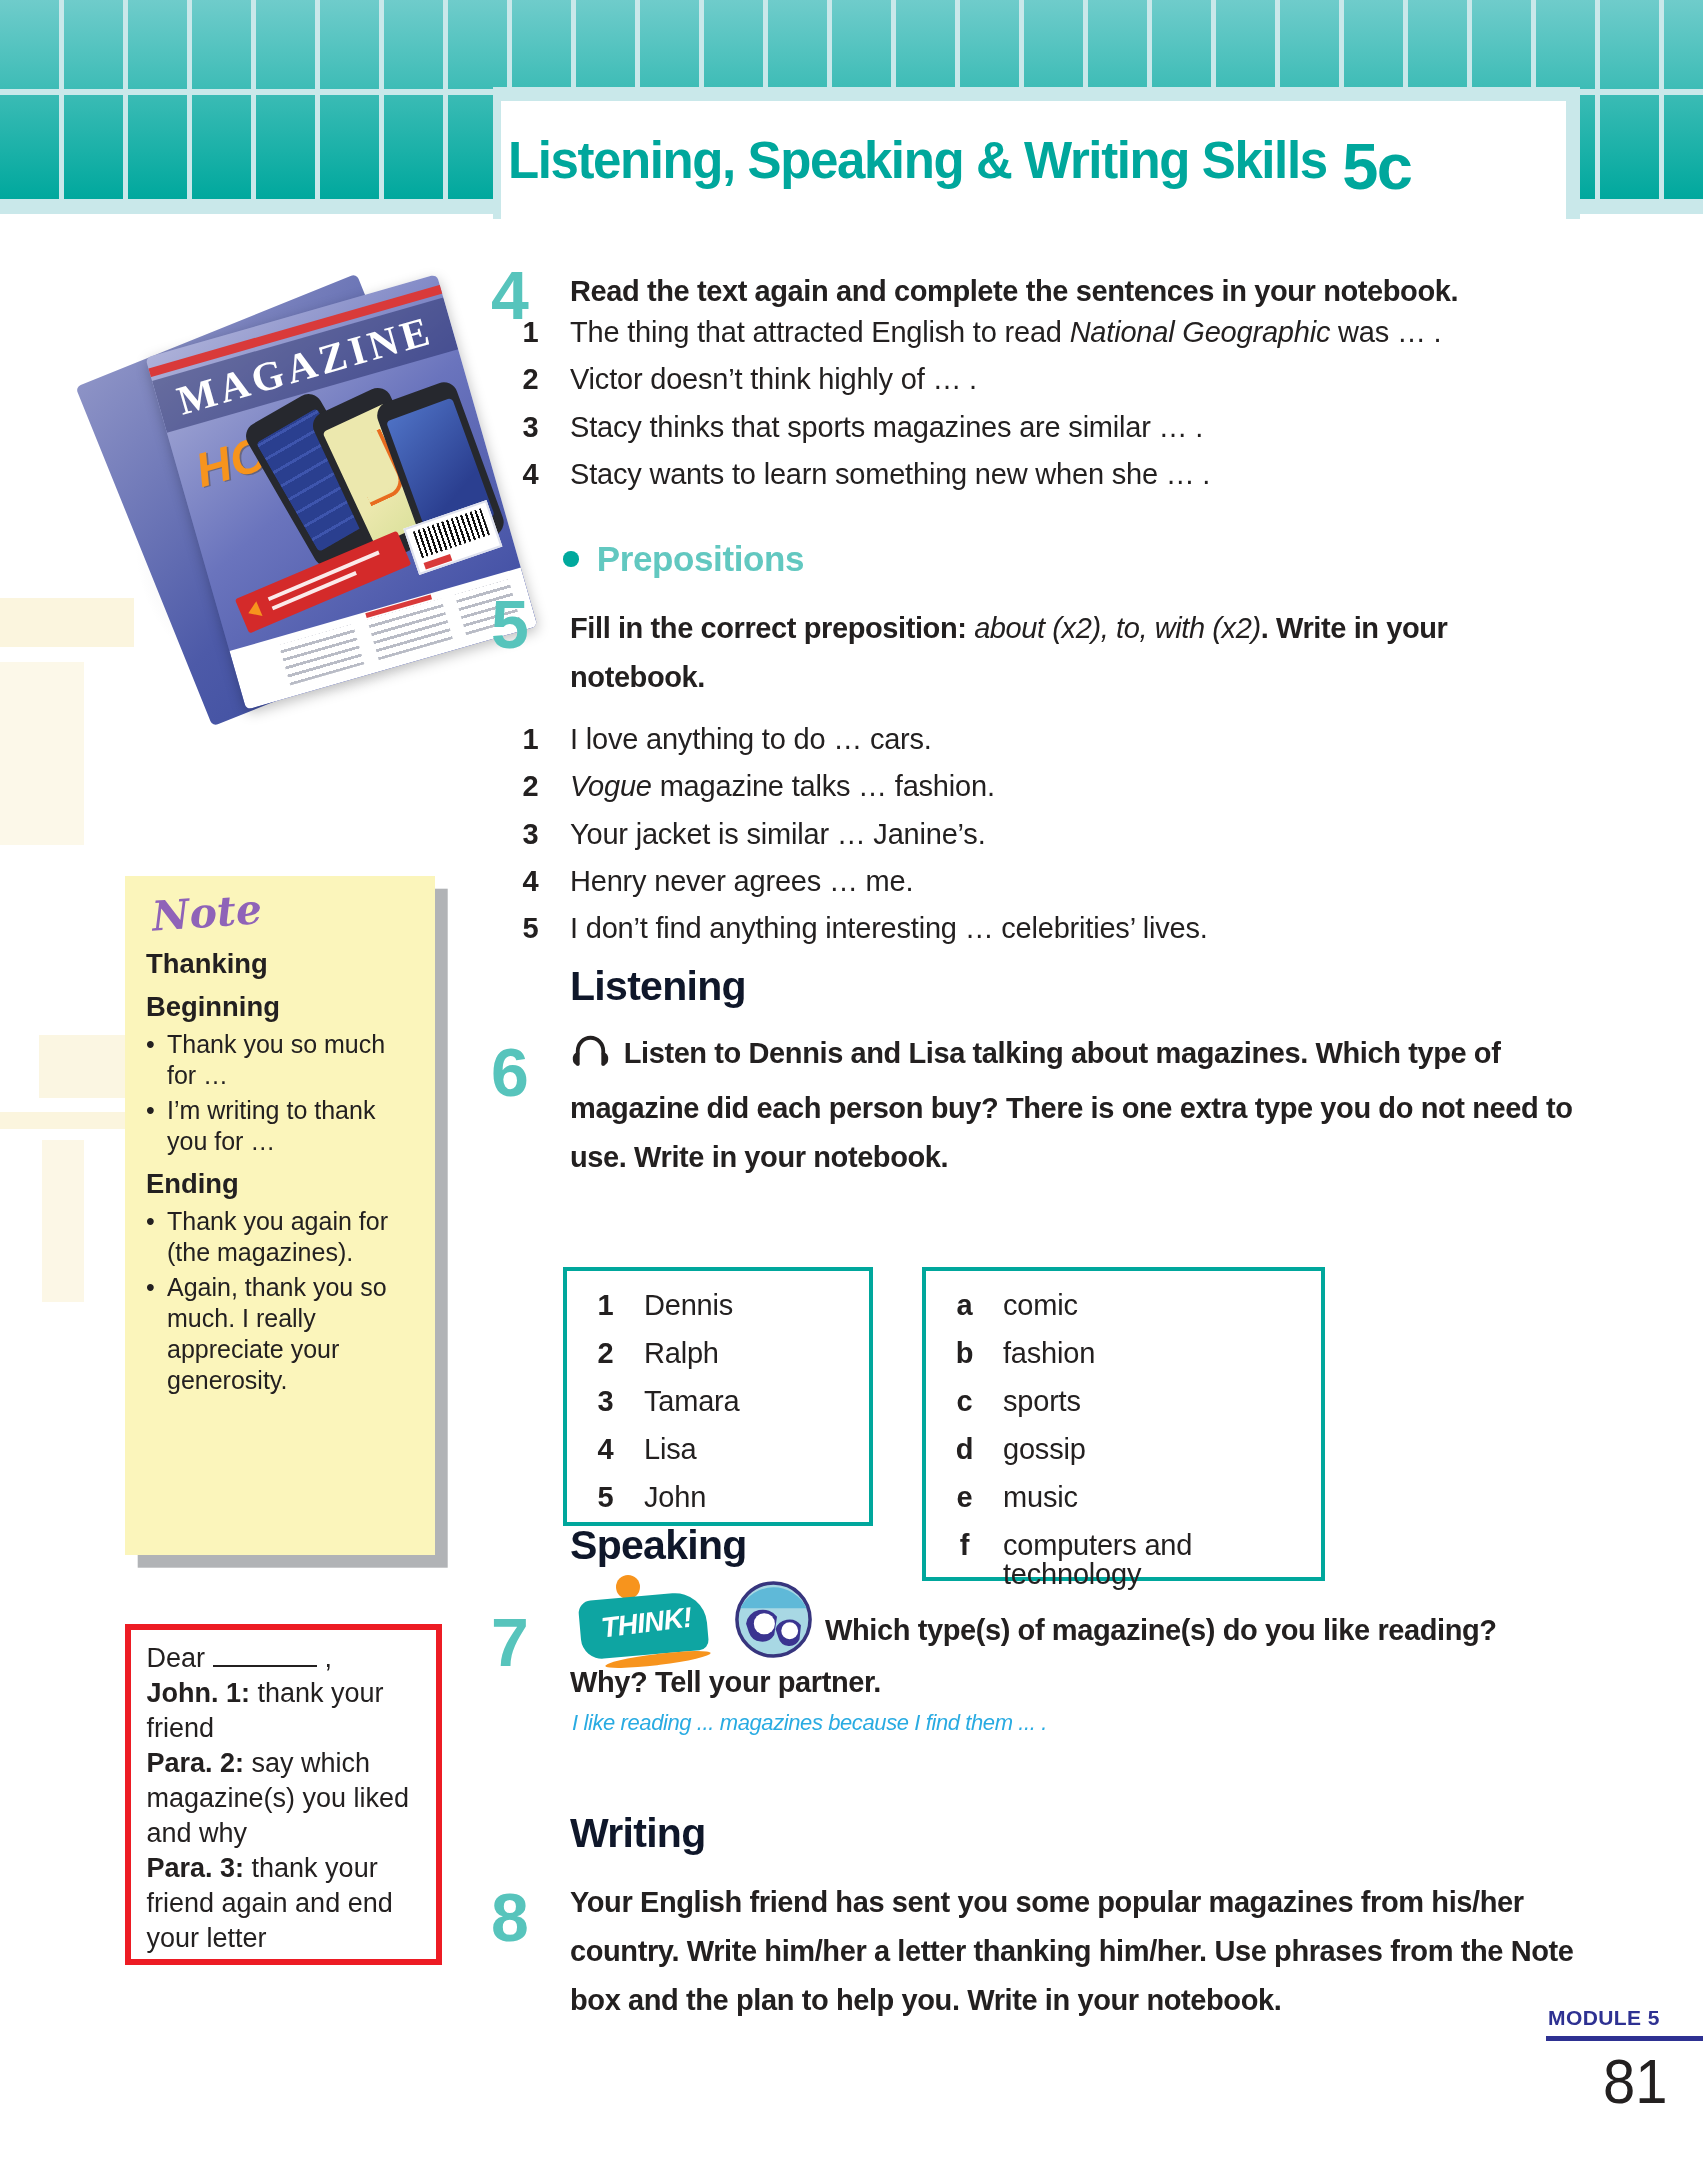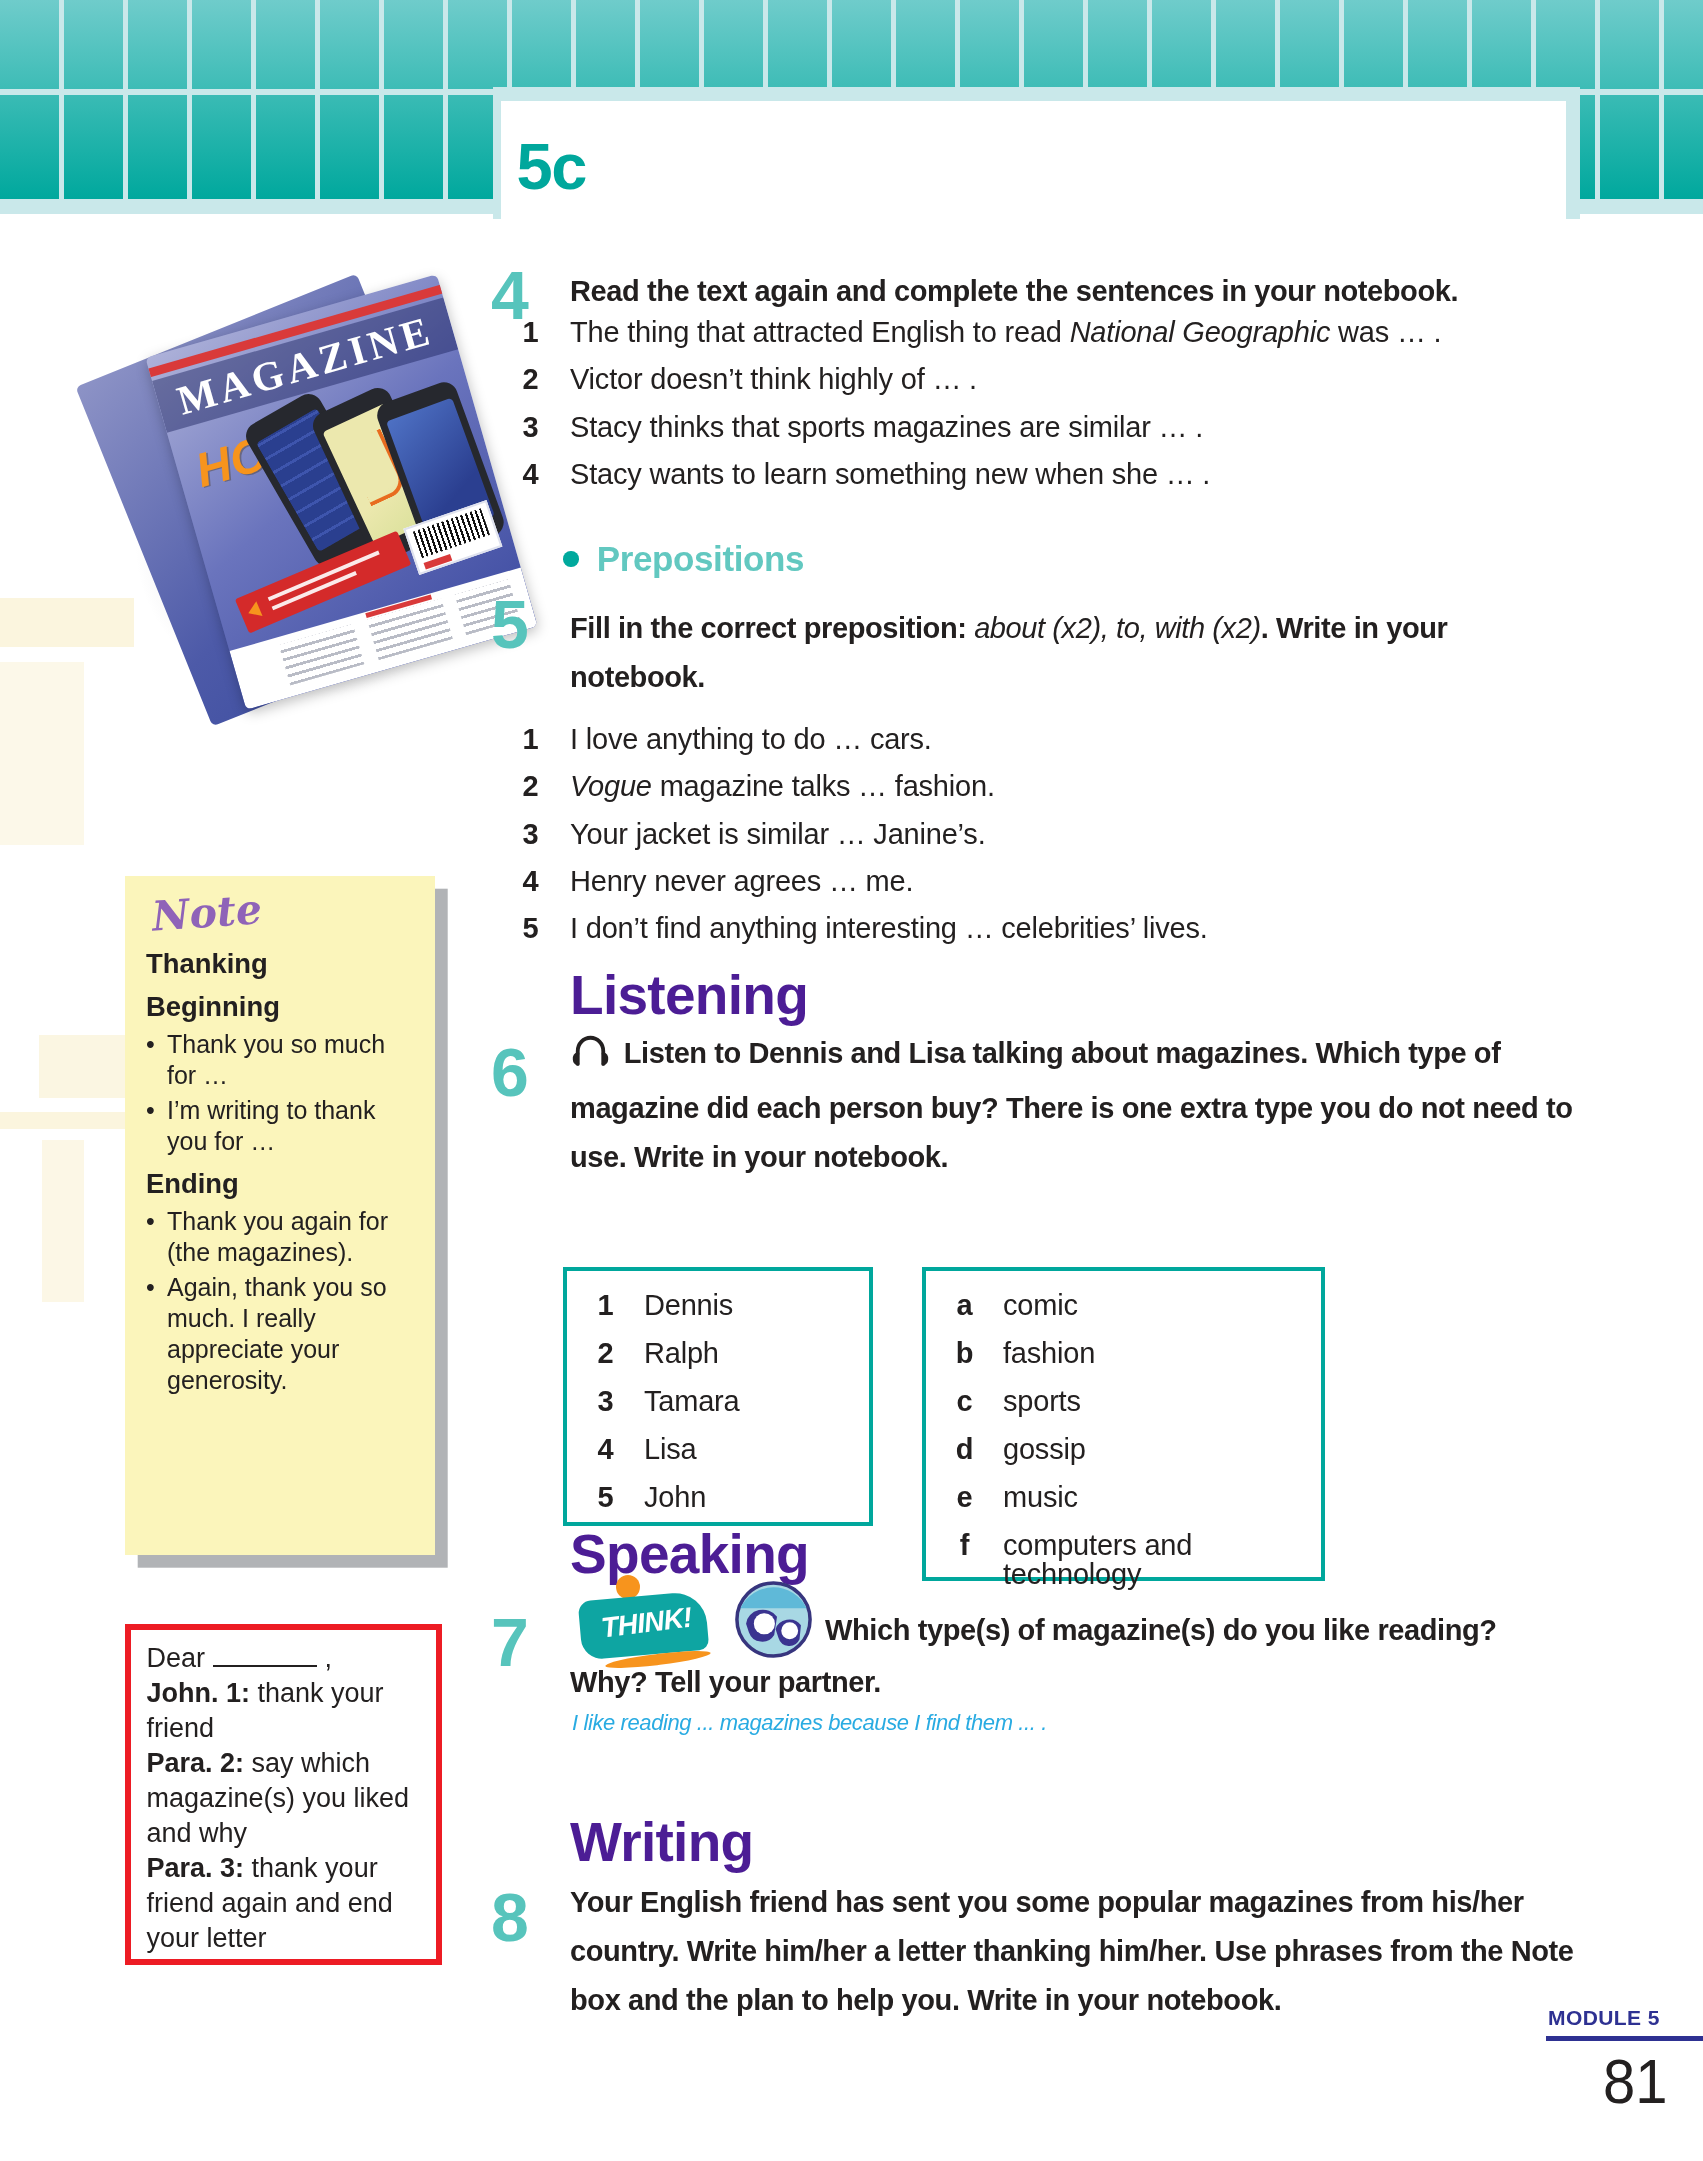--- a/index.html
+++ b/index.html
@@ -75,21 +75,21 @@
   .badge{position:absolute;left:491px;width:77px;font-size:68px;font-weight:800;color:#57c4bc;
     line-height:1;letter-spacing:-2.1px;}
   .instr{position:absolute;left:570px;font-size:29px;font-weight:700;letter-spacing:-0.4px;
     line-height:49px;color:#232020;}
   .instr .it{font-weight:400;font-style:italic;}
   .list{position:absolute;left:491px;}
   .lrow{display:flex;margin-bottom:18.3px;}
   .lrow .n{width:79px;text-align:center;font-weight:700;font-size:29px;line-height:29px;flex:none;}
   .lrow .t{font-size:29px;line-height:29px;letter-spacing:-0.2px;}
   .lrow .t .it{font-style:italic;}
-  .sec-head{position:absolute;left:570px;font-size:55px;font-weight:700;color:#4c1d95;letter-spacing:-0.7px;}
+  .sec-head{position:absolute;left:570px;font-size:41px;font-weight:700;color:#0f172a;letter-spacing:-0.7px;}
 
   
   .prep-head{position:absolute;left:563px;top:539px;display:flex;align-items:center;}
   .prep-head .dot{width:15.5px;height:15.5px;border-radius:50%;background:#00a99d;margin-right:18.3px;flex:none;}
   .prep-head .lbl{font-size:35px;font-weight:700;color:#62c8c0;letter-spacing:-0.4px;}
 
   
   .note-box{position:absolute;left:125px;top:876px;width:310px;height:679px;background:#fbf5bb;
     box-shadow:12.7px 12.7px 0 0 #b1b3b6;box-sizing:border-box;padding:12.7px 18.3px 0 21px;}
   .note-title{font-family:"DejaVu Serif",serif;font-style:italic;font-weight:700;font-size:41px;
@@ -137,20 +137,21 @@
   .page-num{position:absolute;left:1603px;top:2045px;font-size:63px;font-weight:400;color:#232020;
     transform:scaleX(.92);transform-origin:left;}
 </style>
 </head>
 <body>
 
 <div class="page">
 
   <div class="top-grid"></div>
   <div class="title-band">
+    <span class="t">Listening, Speaking &amp; Writing Skills</span>
     <span class="lesson">5c</span>
   </div>
 
   <div class="decor d1"></div>
   <div class="decor d2"></div>
   <div class="decor d3"></div>
   <div class="decor d4"></div>
   <div class="decor d5"></div>
 
   <div class="mag-wrap">

